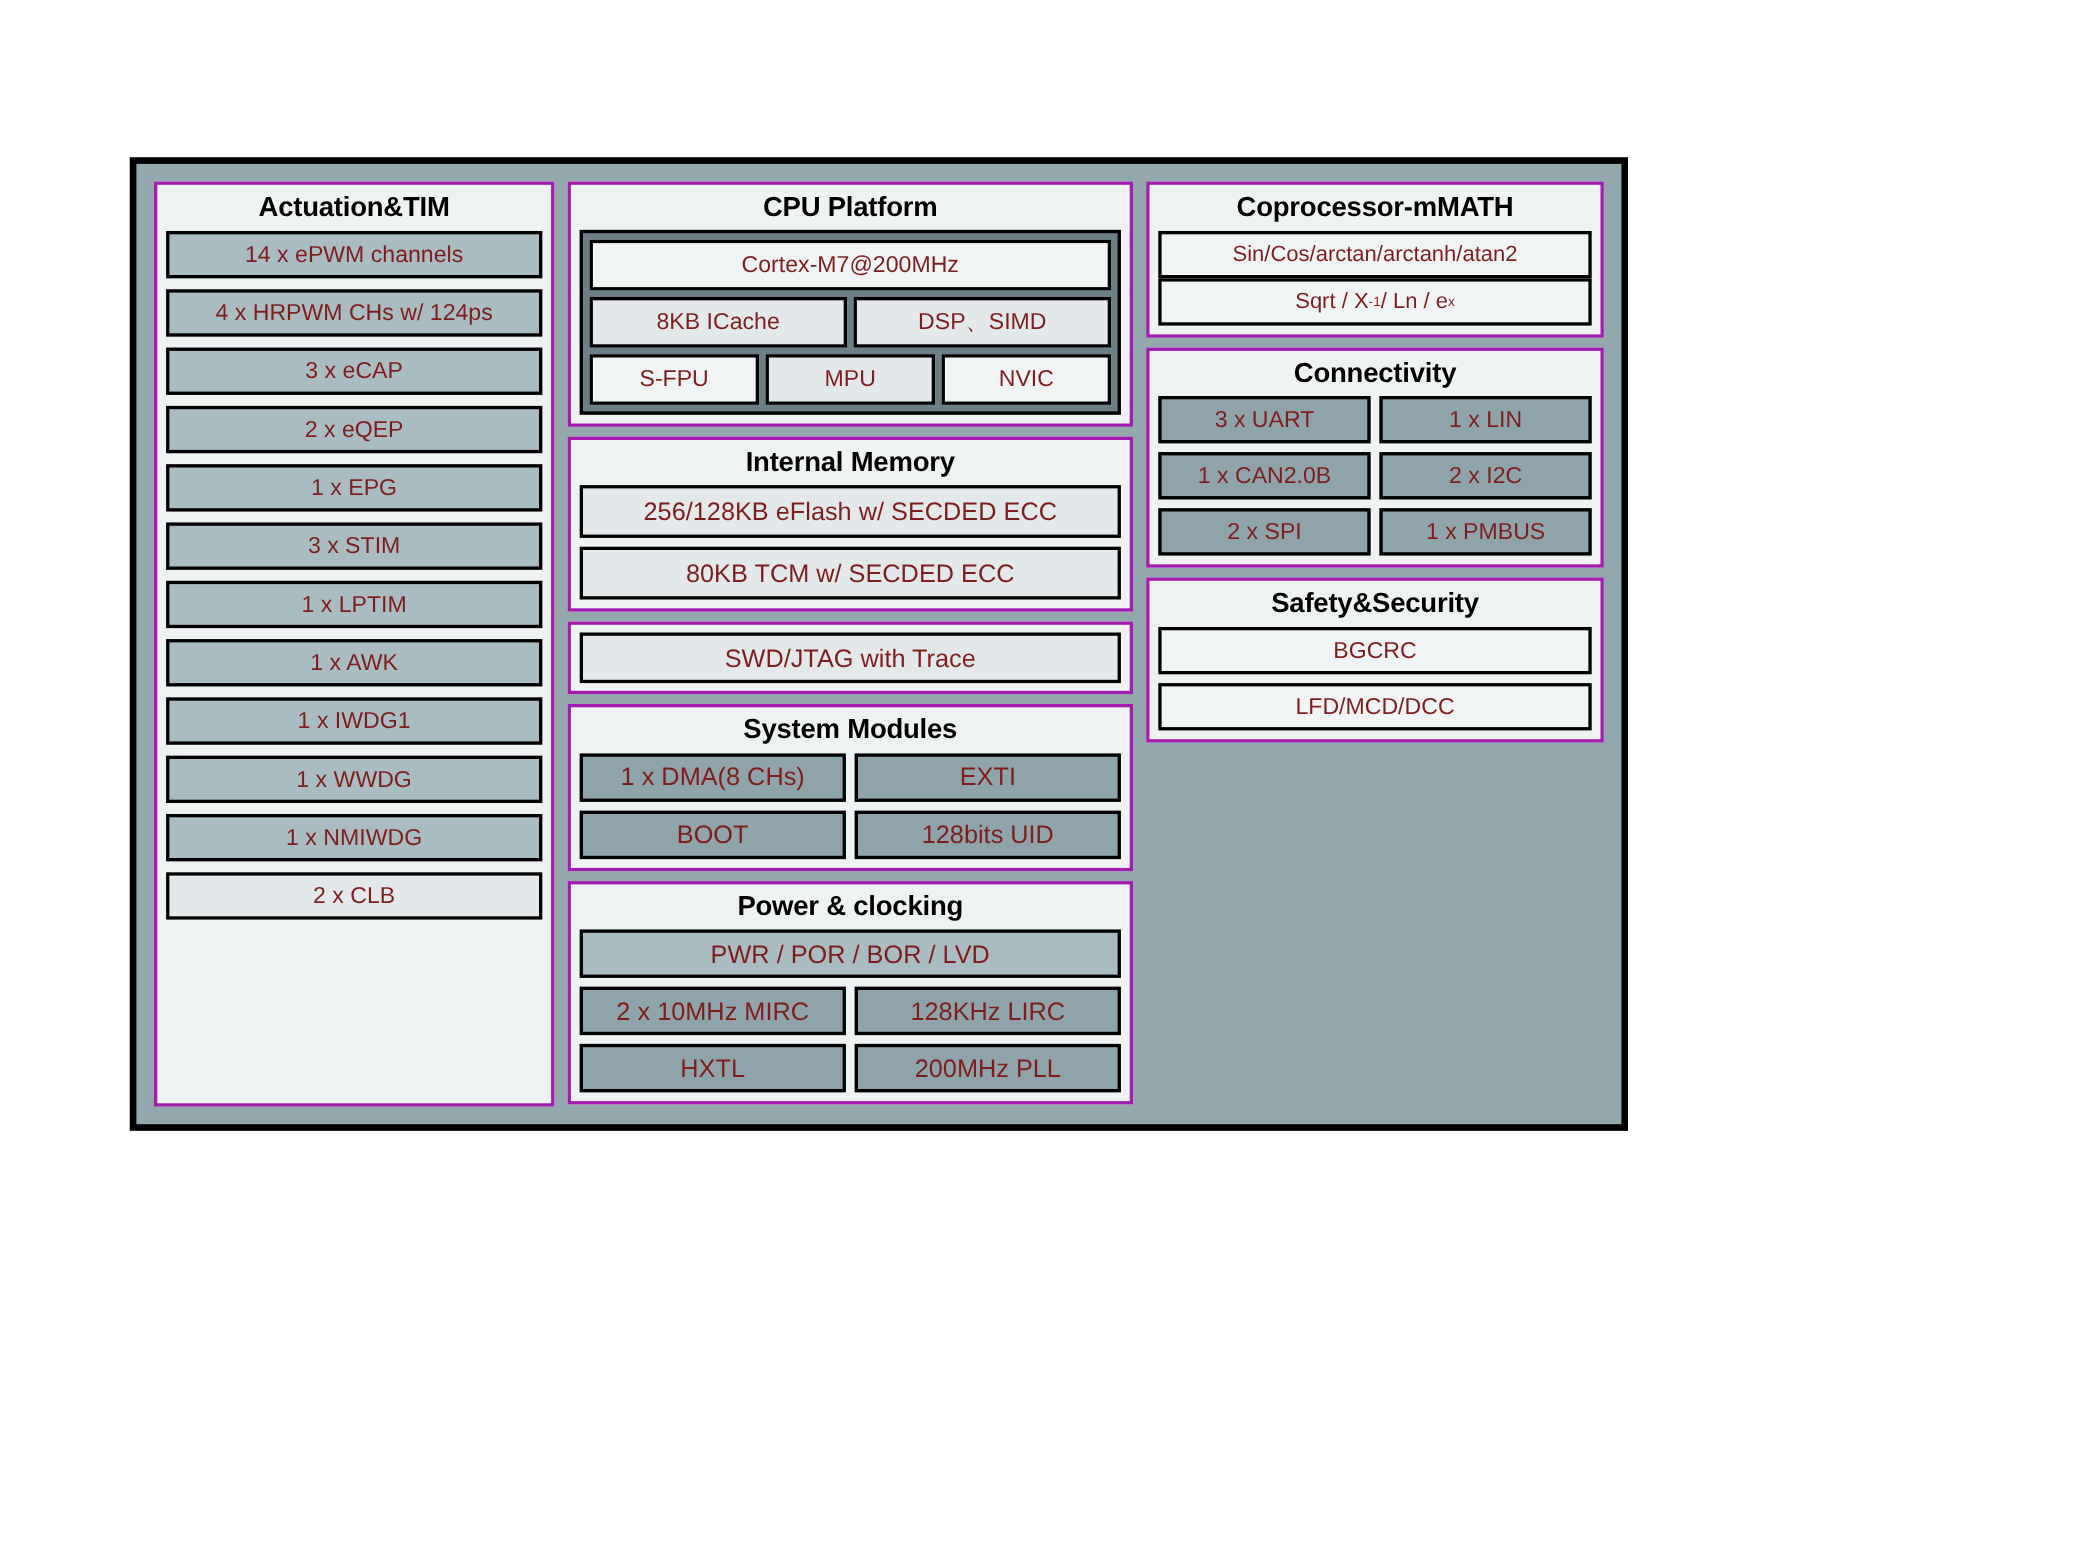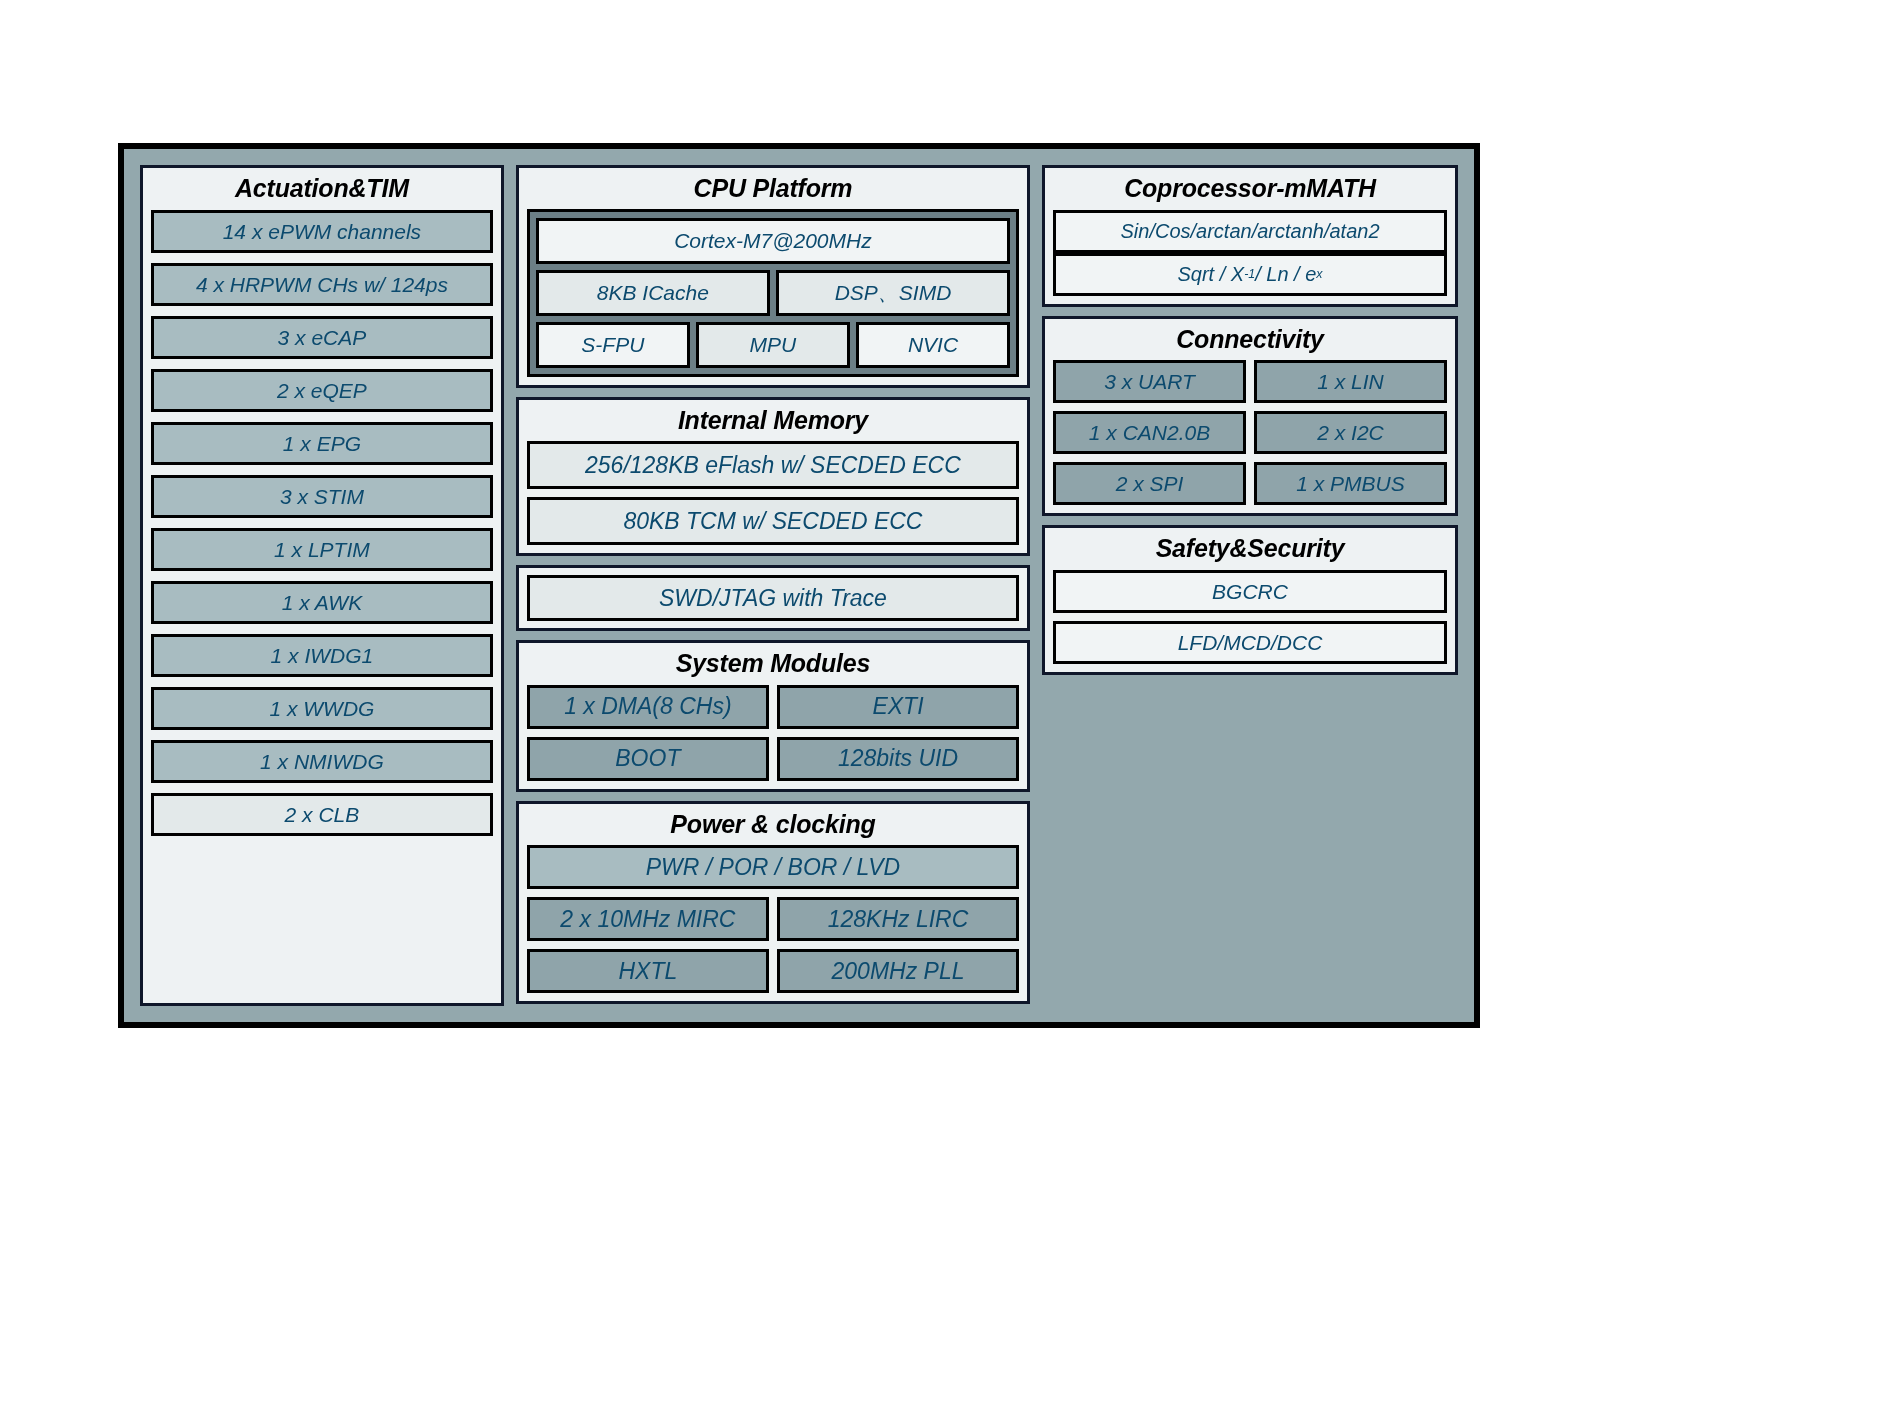--- a/index.html
+++ b/index.html
@@ -29,44 +29,43 @@
 
   
   .col { display: flex; flex-direction: column; }
   .col-left   { width: 370px; }
   .col-mid    { width: 523px; }
   .col-right  { width: 423px; }
 
   
   .group {
     background: #eef2f3;
-    border: 3px solid #0f172a;
+    border: 3px solid #a21caf;
     padding: 7px 8px 8px 8px;
     display: flex;
     flex-direction: column;
-    font-style: italic;
   }
   .group + .group { margin-top: 9px; }
 
   .group-title {
     text-align: center;
     font-weight: bold;
     font-size: 25px;
     color: #000;
     line-height: 1.1;
     margin-bottom: 7px;
     letter-spacing: -0.2px;
   }
 
   
   .blk {
     border: 3px solid #000;
     text-align: center;
     font-size: 21px;
-    color: #0c4a6e;
+    color: #7f1d1d;
     display: flex;
     align-items: center;
     justify-content: center;
     line-height: 1;
     white-space: nowrap;
   }
   .blk + .blk, .row + .blk, .blk + .row, .row + .row { margin-top: 8px; }
 
   
   .f-med   { background: #a8bcc1; }   

